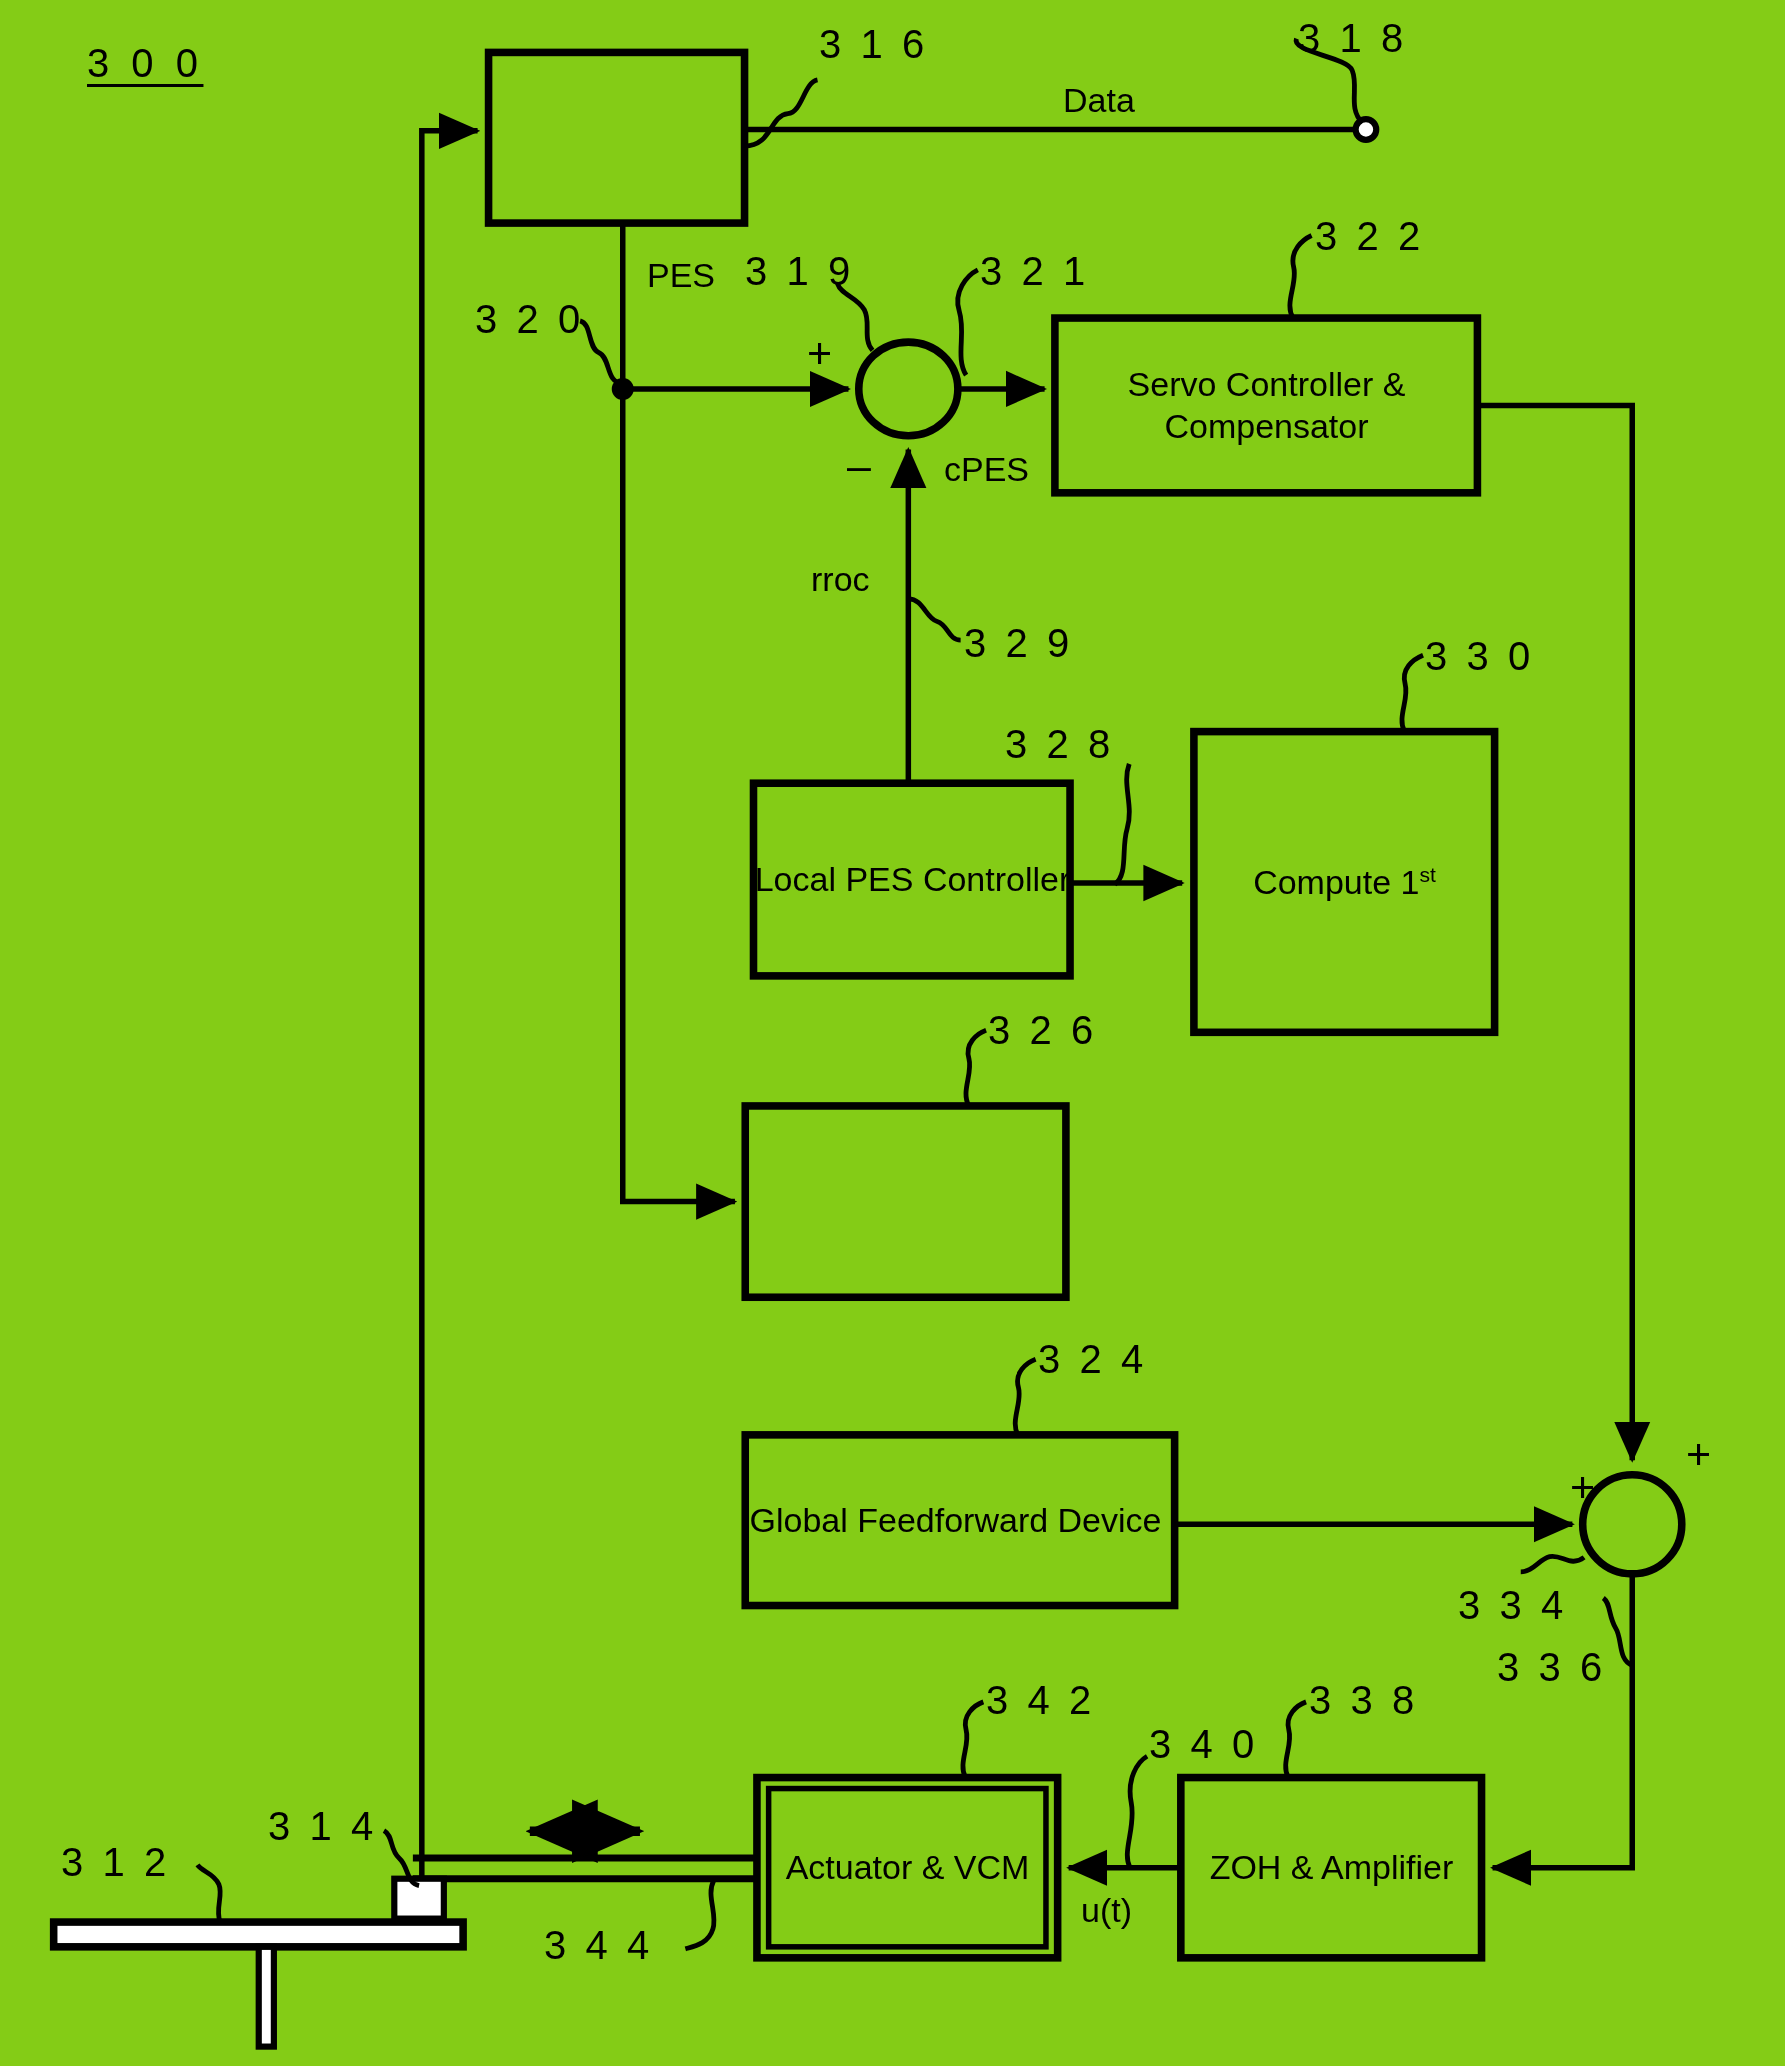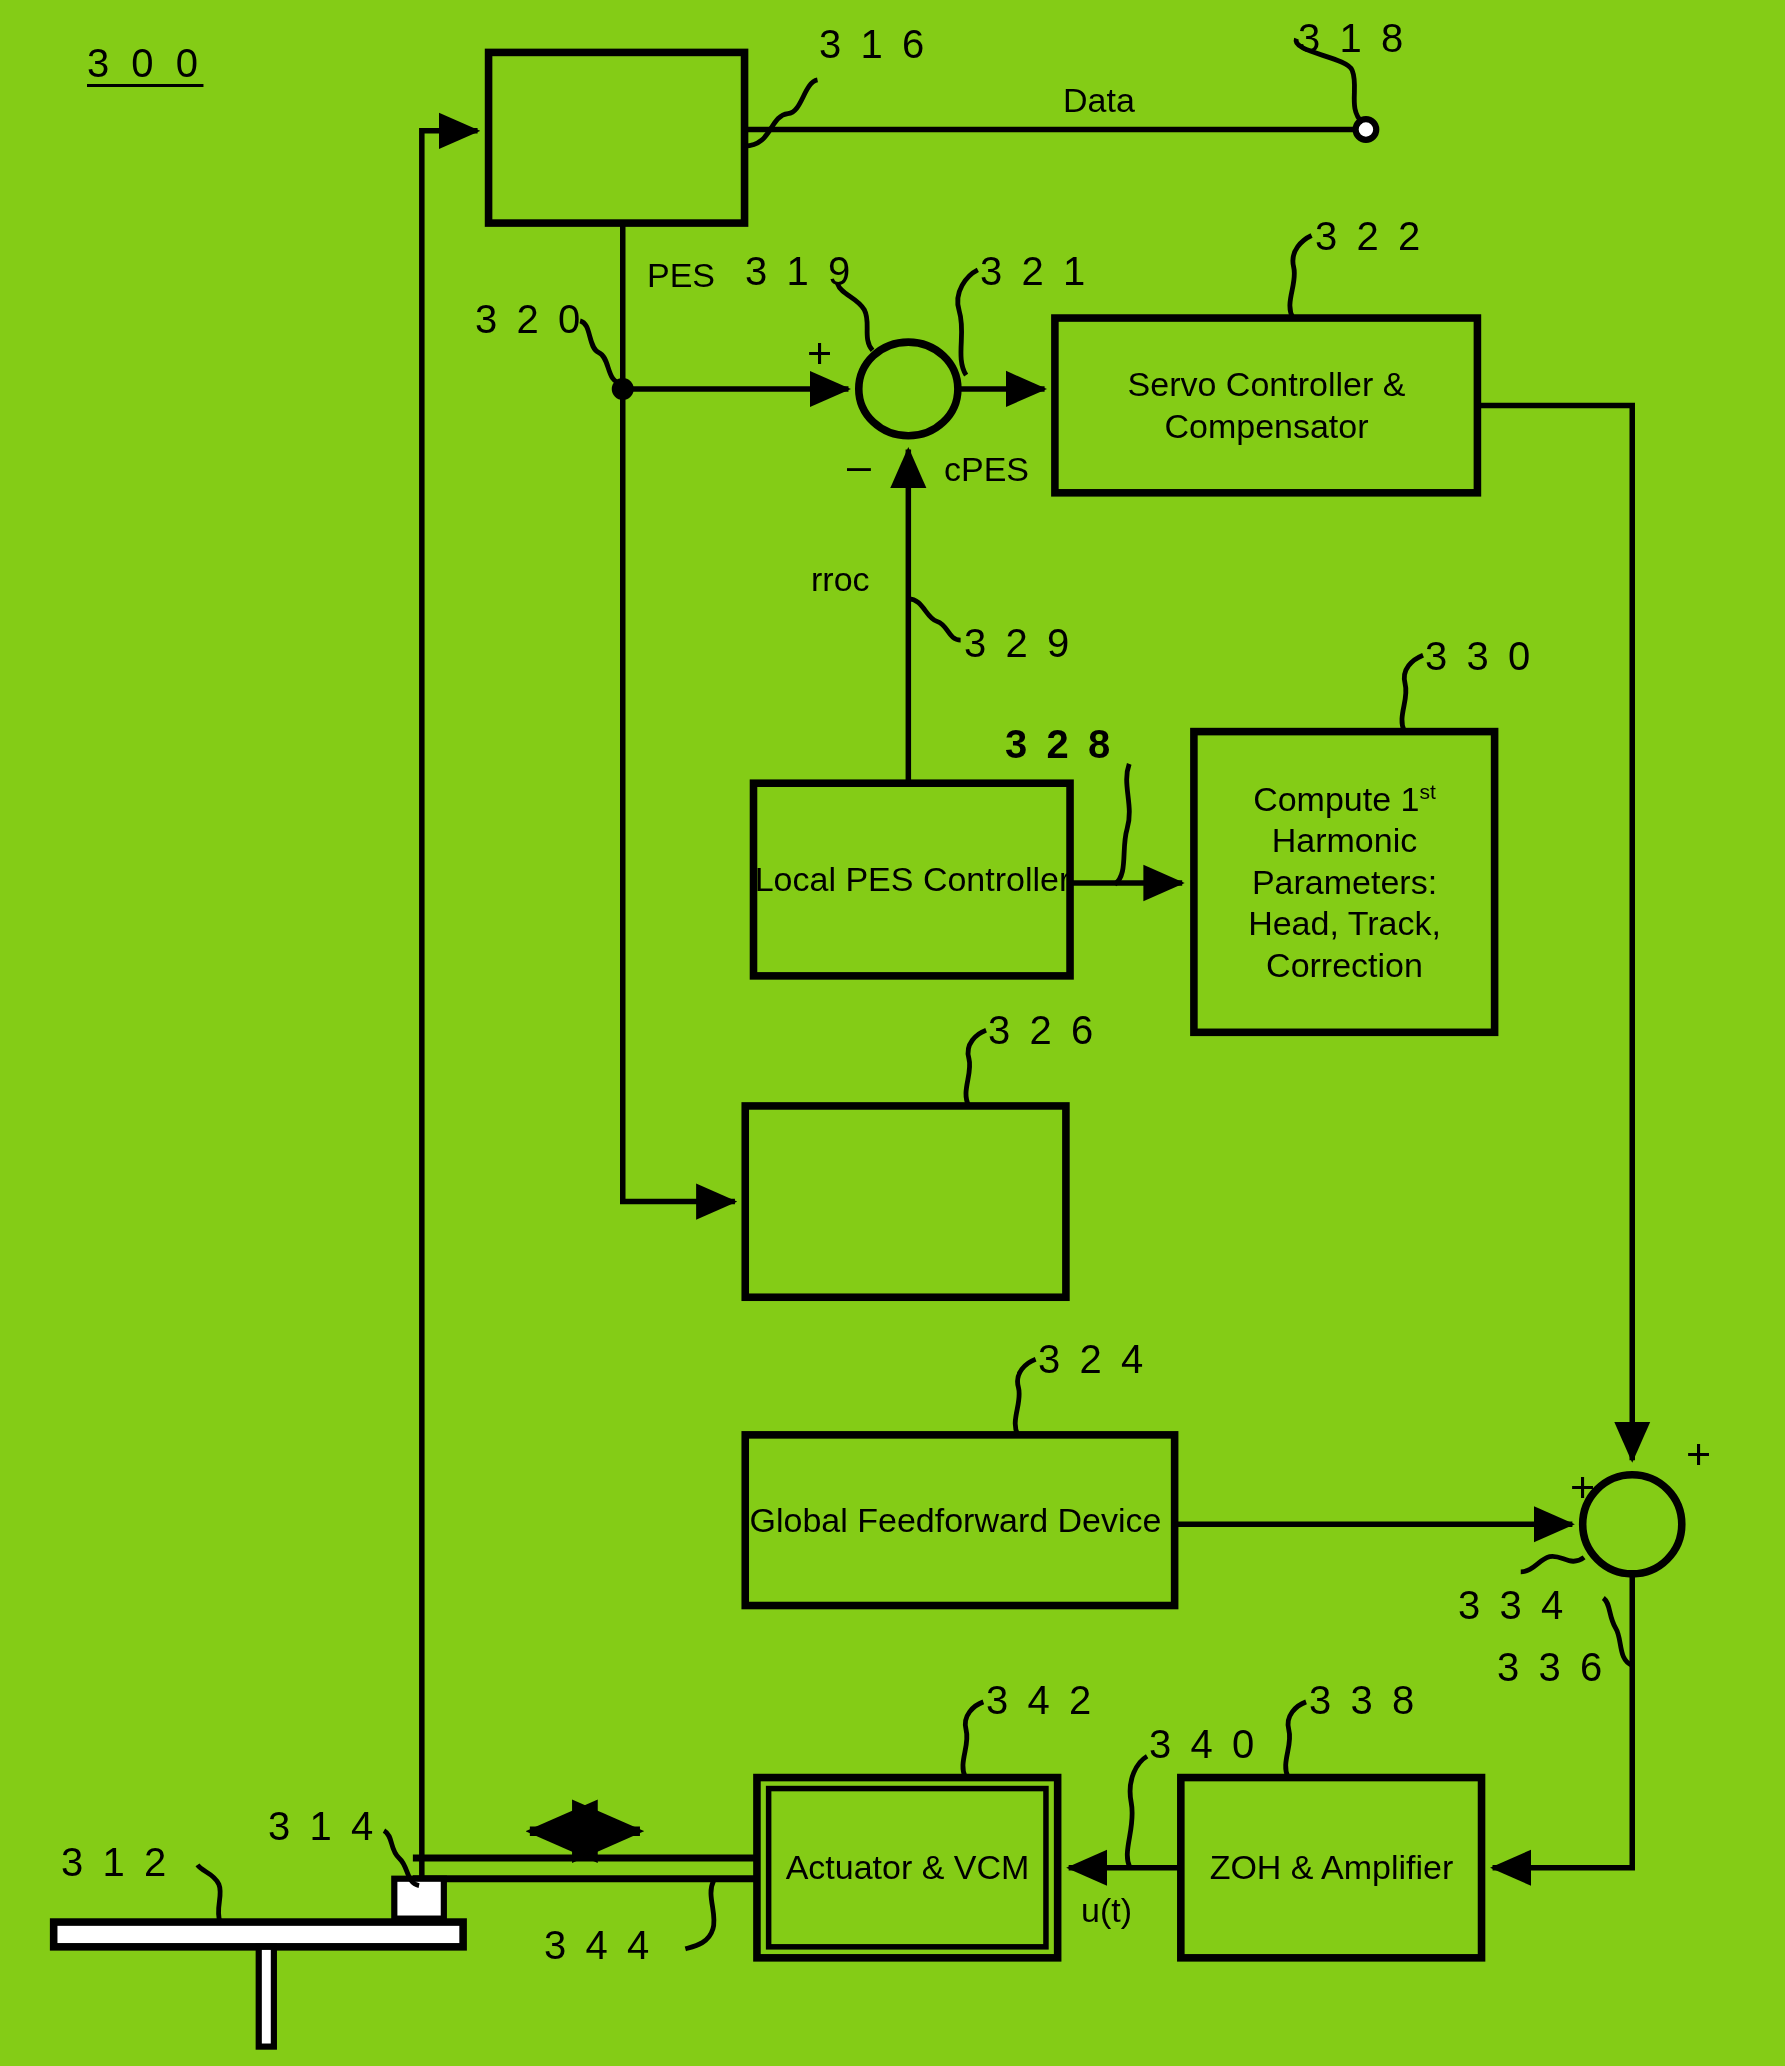--- a/index.html
+++ b/index.html
@@ -184,28 +184,24 @@
 
   <div class="boxtext" style="left:1055px; top:318px; width:423px; height:175px;">Servo Controller &amp;
 Compensator</div>
   <div class="lbl refnum" style="left:1315px; top:213px;">3 2 2</div>
 
   <div class="lbl signal" style="left:811px; top:560px;">rroc</div>
   <div class="lbl refnum" style="left:964px; top:620px;">3 2 9</div>
 
   <div class="boxtext" style="left:754px; top:783px; width:317px; height:193px;">Local PES
 Controller</div>
-  <div class="lbl refnum" style="left:1005px; top:721px;font-weight:bold;">3 2 8</div>
+  <div class="lbl refnum" style="left:1005px; top:721px;">3 2 8</div>
 
   <div class="boxtext" style="left:1194px; top:732px; width:301px; height:301px; flex-direction:column;">
     <div><span>Compute 1</span><span class="sup">st</span></div>
-    <div style="white-space:pre;">Harmonic
-Parameters:
-Head, Track,
-Correction</div>
   </div>
   <div class="lbl refnum" style="left:1425px; top:633px;">3 3 0</div>
 
   <div class="lbl refnum" style="left:988px; top:1007px;">3 2 6</div>
 
   <div class="boxtext" style="left:741px; top:1435px; width:429px; height:171px;">Global Feedforward
 Device</div>
   <div class="lbl refnum" style="left:1038px; top:1336px;">3 2 4</div>
 
   <div class="lbl plusminus" style="left:1686px; top:1430px;">+</div>

